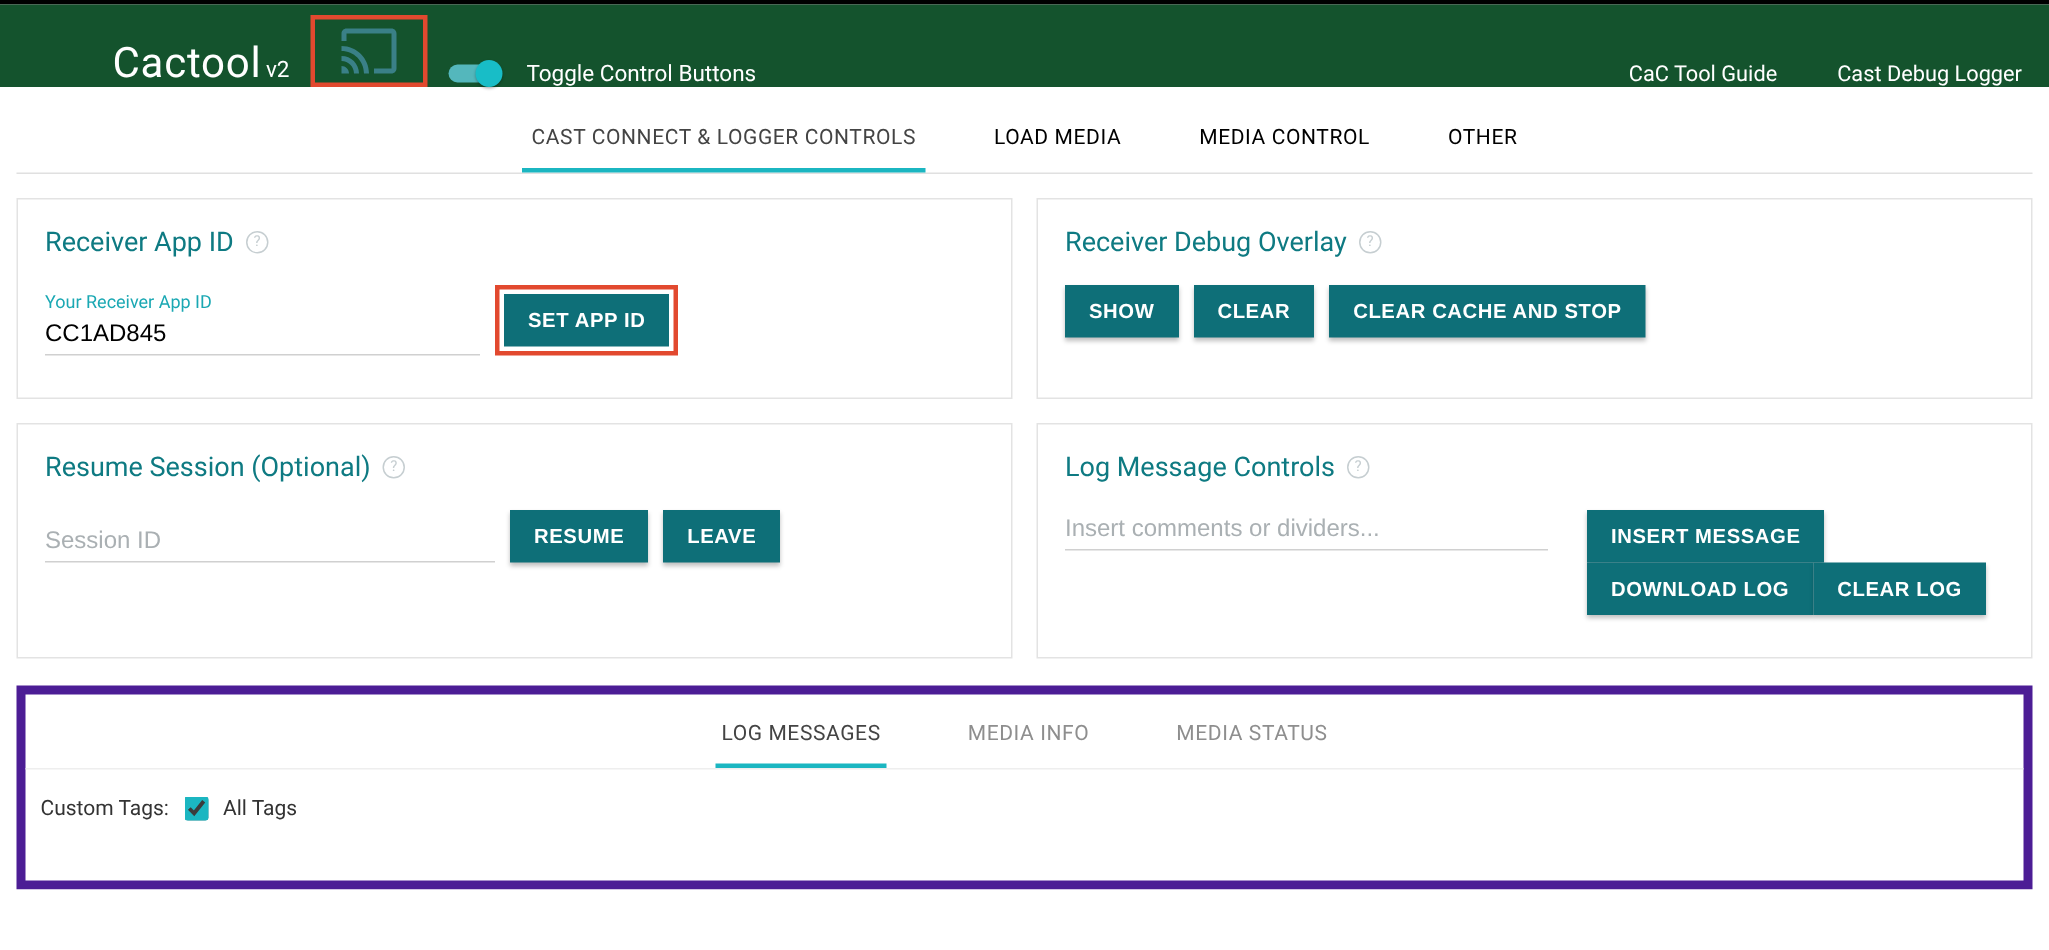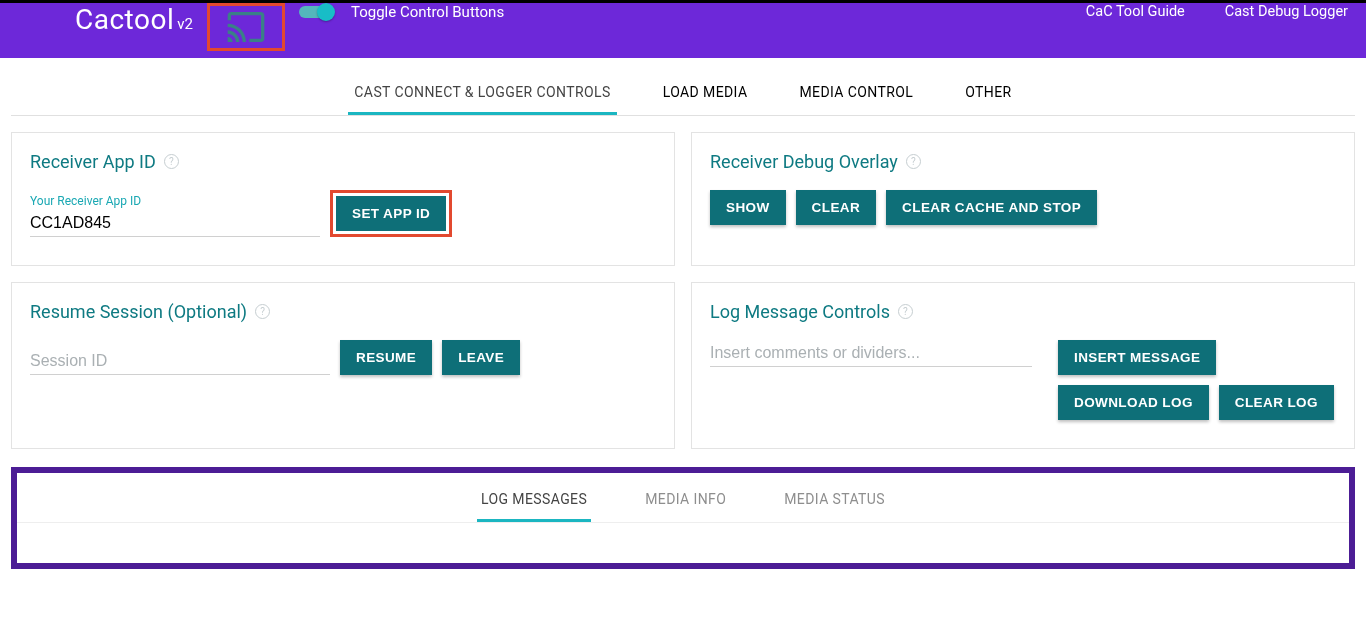--- a/index.html
+++ b/index.html
@@ -4,24 +4,24 @@
 <style>
   * { box-sizing: border-box; margin: 0; padding: 0; }
   body {
     font-family: -apple-system, BlinkMacSystemFont, "Segoe UI", Roboto, Helvetica, Arial, sans-serif;
     background: #fff;
     width: 1366px;
     color: #333;
   }
   .black-bar { height: 3px; background: #000; }
   .header {
-    background: #6d28d9;
+    background: #14532d;
     height: 55px;
     display: flex;
-    align-items: flex-start;
+    align-items: flex-end;
     padding: 0 18px 0 0;
     color: #fff;
   }
   .brand {
     display: flex;
     align-items: baseline;
     margin-left: 75px;
     margin-right: 8px;
   }
   .brand .title { font-size: 28px; font-weight: 400; letter-spacing: 0.5px; }
@@ -103,21 +103,21 @@
     padding: 10px 16px; cursor: pointer;
     box-shadow: 0 2px 3px rgba(0,0,0,0.25);
   }
   .btn-outline-box { border: 3px solid #e2492f; padding: 3px; display: inline-block; }
   .btn-outline-box .btn { box-shadow: none; }
   .btn-row { display: flex; gap: 10px; flex-wrap: wrap; }
   .overlay-card .btn-row { margin-top: 0; }
 
   .log-row { display:flex; gap:14px; align-items:flex-start; }
   .log-input { flex:1; }
-  .log-btns { display:flex; gap:10px; flex-wrap:wrap; width:290px;padding-left:12px; }
+  .log-btns { display:flex; flex-wrap:wrap; width:290px;padding-left:12px; }
 
   .bottom-panel {
     border: 6px solid #4c1d95;
     margin: 18px 3px 0 3px;
     padding-bottom: 40px;
   }
   .bottom-tabs {
     display:flex; justify-content:center; gap:50px;
     border-bottom: 1px solid #eee;
   }
@@ -222,15 +222,20 @@
       </div>
     </div>
   </div>
 
   <div class="bottom-panel">
     <div class="bottom-tabs">
       <div class="btab active">LOG MESSAGES</div>
       <div class="btab">MEDIA INFO</div>
       <div class="btab">MEDIA STATUS</div>
     </div>
+    <div class="custom-tags">
+      <span>Custom Tags:</span>
+      <input type="checkbox" class="chk" checked="" style="">
+      <span>All Tags</span>
+    </div>
   </div>
 
 </div>
 
 </body></html>

